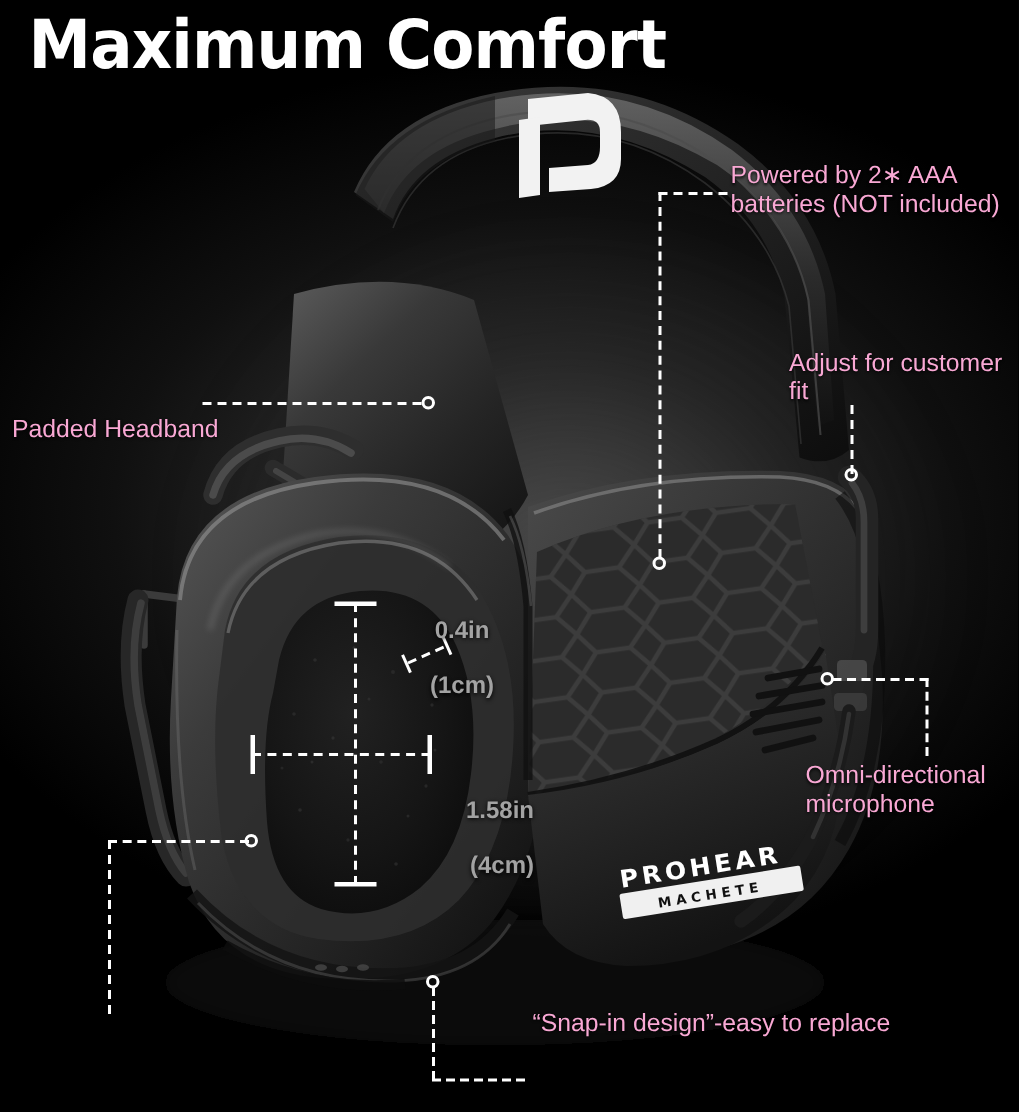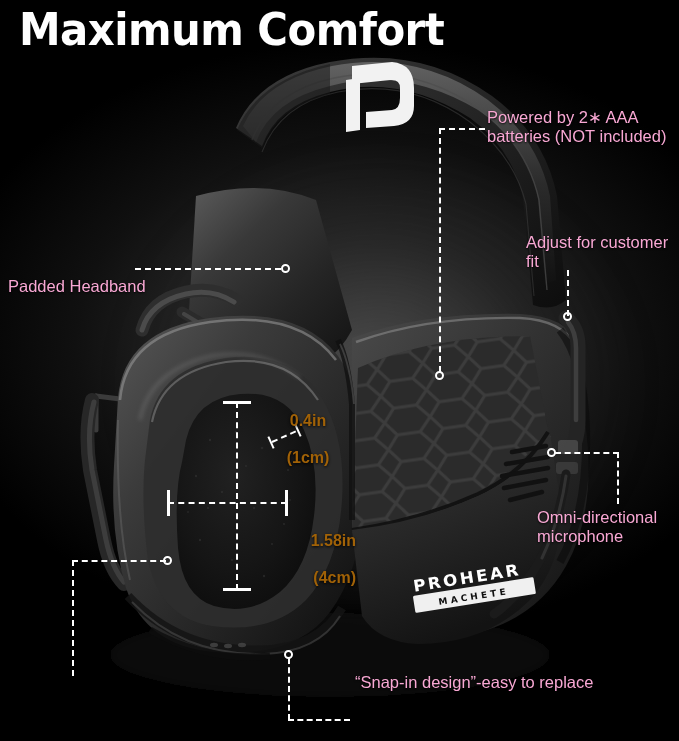--- a/index.html
+++ b/index.html
@@ -23,21 +23,21 @@
     font-family:"DejaVu Sans","Liberation Sans",sans-serif;
     transform:scaleX(.93);transform-origin:left top;line-height:1.05;}
 
   
   #product{position:absolute;left:0;top:0;width:679px;height:741px;}
 
   
   .lbl{position:absolute;color:#f9a8d4;font-size:16.5px;font-weight:normal;
     line-height:1.18;font-family:"Liberation Sans",sans-serif;
     text-shadow:0 1px 2px rgba(0,0,0,.9);white-space:pre-line;}
-  .dim{position:absolute;color:#a16207;font-size:16px;font-weight:bold;
+  .dim{position:absolute;color:#a3a3a3;font-size:16px;font-weight:bold;
     line-height:1.15;text-align:center;font-family:"Liberation Sans",sans-serif;
     text-shadow:0 1px 3px rgba(0,0,0,.95);white-space:pre-line;}
 
   
   .dh{position:absolute;height:0;border-top:2px dashed #fff;}
   .dv{position:absolute;width:0;border-left:2px dashed #fff;}
   .dot{position:absolute;width:9px;height:9px;border:2px solid #fff;border-radius:50%;
     background:transparent;box-sizing:border-box;}
   .tick{position:absolute;background:#fff;}
   svg{position:absolute;left:0;top:0;overflow:visible;}

